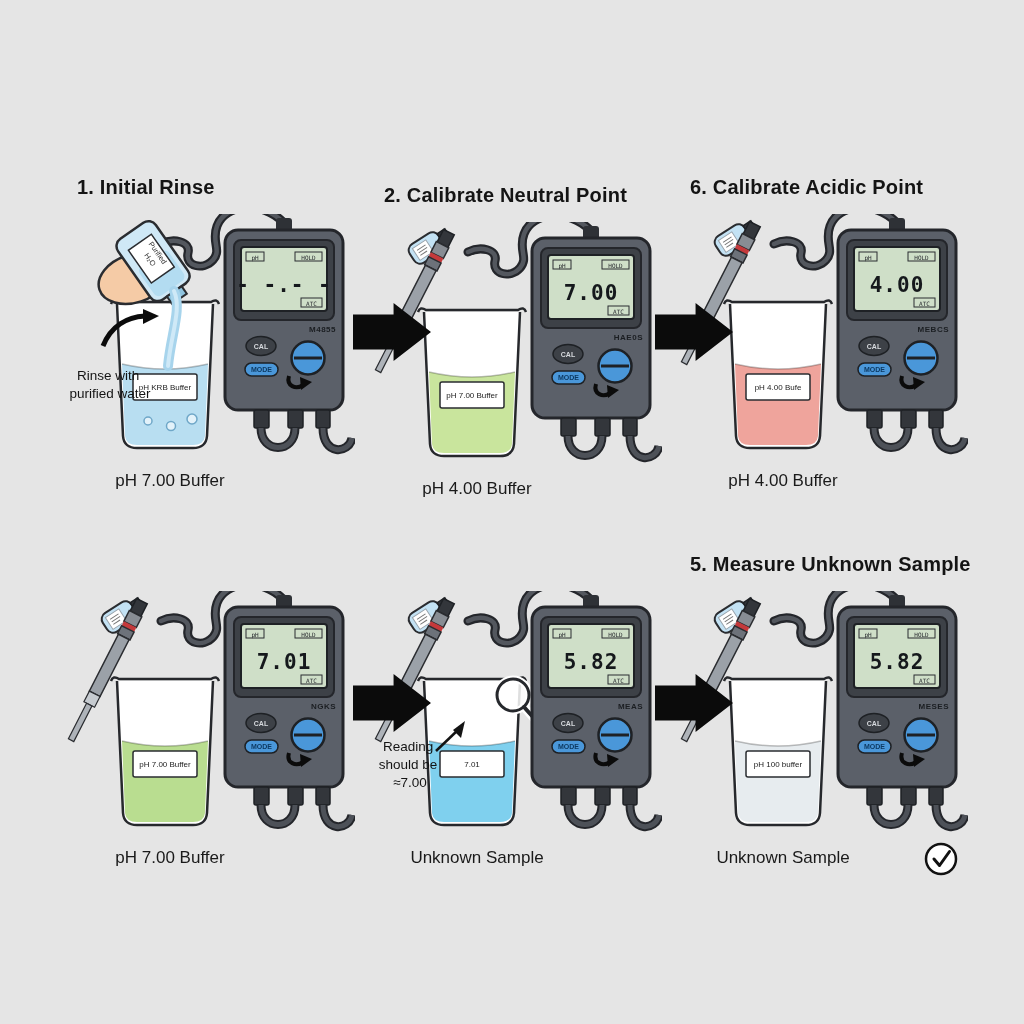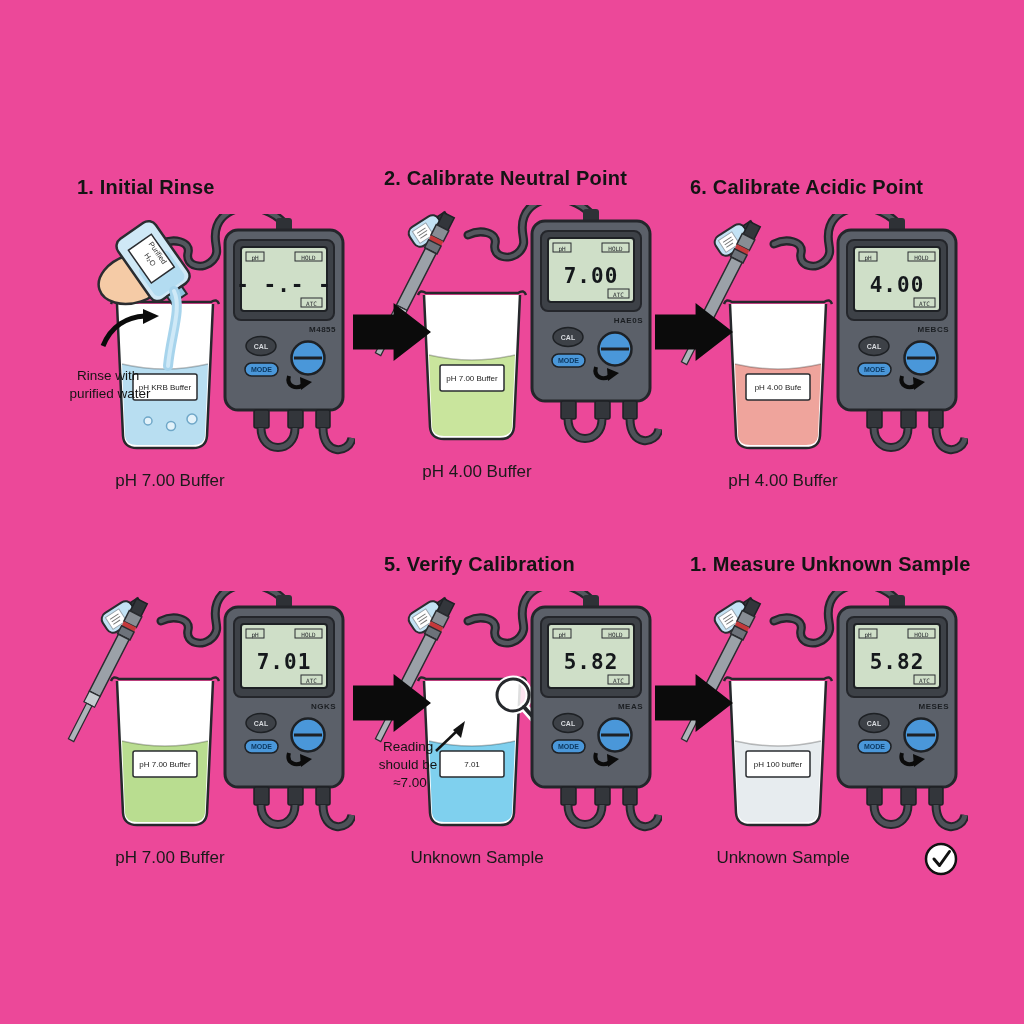--- a/index.html
+++ b/index.html
@@ -1,19 +1,19 @@
 <!DOCTYPE html>
 <html><head>
 <meta charset="utf-8">
 <style>
   html,body{margin:0;padding:0;}
   body{font-family:"Liberation Sans",sans-serif;background:#fcfcfc;color:#151515;}
-  #canvas{position:relative;width:1024px;height:1024px;background:#ec4899;overflow:hidden;}
+  #canvas{position:relative;width:1024px;height:1024px;background:#e5e5e5;overflow:hidden;}
   .panel{position:absolute;width:300px;height:352px;}
-  .p0{left:55px;top:168px}.p1{left:362px;top:159px}.p2{left:668px;top:168px}
+  .p0{left:55px;top:168px}.p1{left:362px;top:176px}.p2{left:668px;top:168px}
   .p3{left:55px;top:545px}.p4{left:362px;top:545px}.p5{left:668px;top:545px}
   .panel-title{position:absolute;top:8px;left:22px;font-size:20px;font-weight:bold;letter-spacing:.2px;white-space:nowrap;color:#141414;}
   .illus{position:absolute;top:46px;left:0;width:300px;height:300px;}
   .panel-caption{position:absolute;top:303px;left:0;width:230px;text-align:center;font-size:17px;color:#1a1a1a;}
   .arrow{position:absolute;width:78px;height:58px;background:#0b0b0b;
          clip-path:polygon(0 20%,52% 20%,52% 0,100% 50%,52% 100%,52% 80%,0 80%);}
   .a0{left:353px;top:303px}.a1{left:655px;top:303px}.a2{left:353px;top:674px}.a3{left:655px;top:674px}
   .lcd-read{font-family:"DejaVu Sans Mono",monospace;font-weight:bold;font-size:21px;fill:#15181c;letter-spacing:1px;}
   .tiny{font-family:"DejaVu Sans Mono",monospace;font-size:6px;fill:#2a2d31;}
   .brand{font-size:8px;font-weight:bold;fill:#1b1e22;letter-spacing:.5px;}
@@ -312,21 +312,20 @@
       <path d="M206,214 C206,240 240,240 240,214" fill="none" stroke="#24262b" stroke-width="9"></path>
       <path d="M206,214 C206,240 240,240 240,214" fill="none" stroke="#4d5158" stroke-width="5"></path>
       <path d="M268,214 C268,242 294,240 297,224" fill="none" stroke="#24262b" stroke-width="9"></path>
       <path d="M268,214 C268,242 294,240 297,224" fill="none" stroke="#4d5158" stroke-width="5"></path>
     </g>
 
   </svg>
   <div class="panel-caption">pH 7.00 Buffer</div>
 </div>
       <div class="panel p4">
-  <div class="panel-title">5. Verify Calibration</div>
   <svg class="illus" viewBox="0 0 300 300">
 
     <g>
       <path d="M228,8 C206,-14 170,-10 162,12 C156,28 167,36 158,46 C148,57 130,52 133,39 C136,27 118,24 106,30" fill="none" stroke="#24262b" stroke-width="9" stroke-linecap="round"></path>
       <path d="M228,8 C206,-14 170,-10 162,12 C156,28 167,36 158,46 C148,57 130,52 133,39 C136,27 118,24 106,30" fill="none" stroke="#53575e" stroke-width="4.5" stroke-linecap="round"></path>
     </g>
 
     <g>
       <path d="M62,90 L68,222 Q69,234 82,234 L138,234 Q151,234 152,222 L158,90" fill="#ffffff" stroke="#26282c" stroke-width="2.5"></path>
       <path d="M56,90 Q58,84 64,88 L156,88 Q162,84 164,90" fill="none" stroke="#26282c" stroke-width="2.5"></path>
@@ -400,21 +399,21 @@
       <path d="M206,214 C206,240 240,240 240,214" fill="none" stroke="#24262b" stroke-width="9"></path>
       <path d="M206,214 C206,240 240,240 240,214" fill="none" stroke="#4d5158" stroke-width="5"></path>
       <path d="M268,214 C268,242 294,240 297,224" fill="none" stroke="#24262b" stroke-width="9"></path>
       <path d="M268,214 C268,242 294,240 297,224" fill="none" stroke="#4d5158" stroke-width="5"></path>
     </g>
 
   </svg>
   <div class="panel-caption">Unknown Sample</div>
 </div>
       <div class="panel p5">
-  <div class="panel-title">1. Measure Unknown Sample</div>
+  <div class="panel-title">5. Measure Unknown Sample</div>
   <svg class="illus" viewBox="0 0 300 300">
 
     <g>
       <path d="M228,8 C206,-14 170,-10 162,12 C156,28 167,36 158,46 C148,57 130,52 133,39 C136,27 118,24 106,30" fill="none" stroke="#24262b" stroke-width="9" stroke-linecap="round"></path>
       <path d="M228,8 C206,-14 170,-10 162,12 C156,28 167,36 158,46 C148,57 130,52 133,39 C136,27 118,24 106,30" fill="none" stroke="#53575e" stroke-width="4.5" stroke-linecap="round"></path>
     </g>
 
     <g>
       <path d="M62,90 L68,222 Q69,234 82,234 L138,234 Q151,234 152,222 L158,90" fill="#ffffff" stroke="#26282c" stroke-width="2.5"></path>
       <path d="M56,90 Q58,84 64,88 L156,88 Q162,84 164,90" fill="none" stroke="#26282c" stroke-width="2.5"></path>

